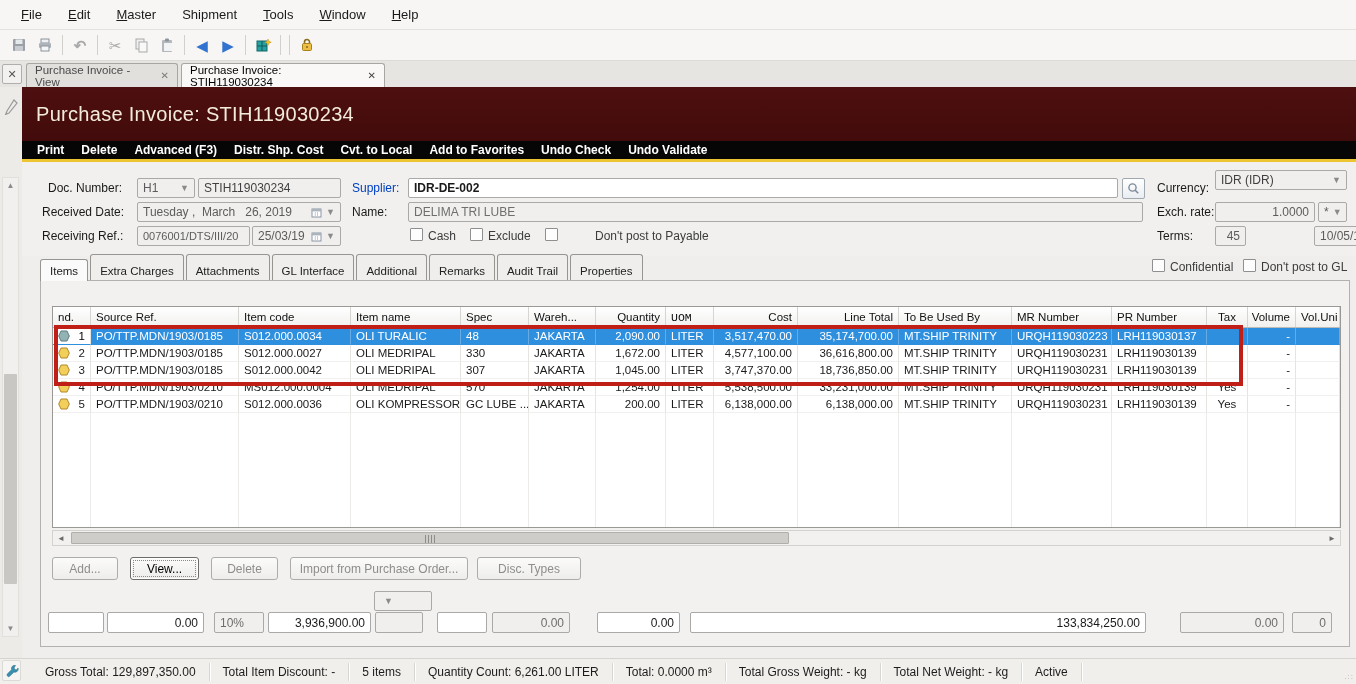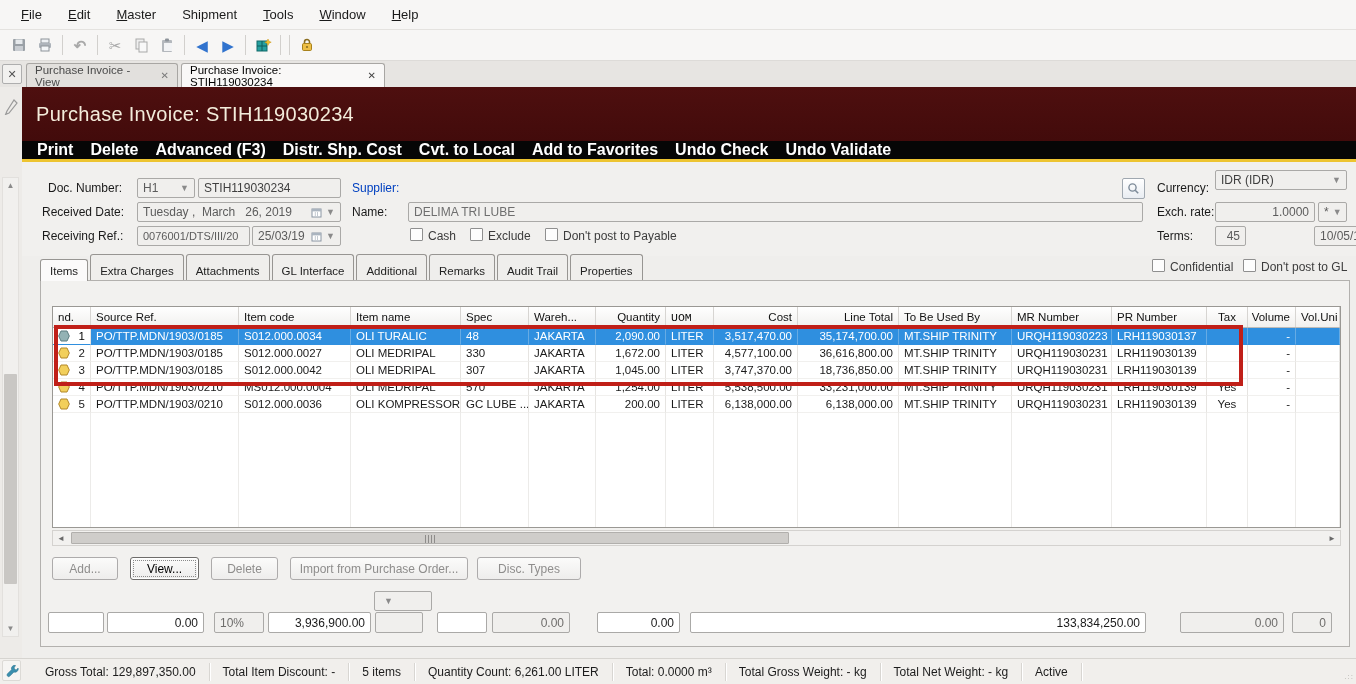--- a/index.html
+++ b/index.html
@@ -31,21 +31,21 @@
   #rail-scroll { position:absolute; left:2px; top:90px; width:17px; height:460px; background:#f1f0ee; border:1px solid #e2e0dd; }
   .sarrow { position:absolute; left:0; width:15px; height:15px; display:flex; align-items:center; justify-content:center; font-size:8px; color:#8a8a8a; }
   #rail-thumb { position:absolute; left:1px; top:196px; width:13px; height:210px; background:#c9c7c4; border-radius:1px; }
 
   
   #view-header { position:absolute; left:22px; top:87px; width:1334px; height:54px; background:linear-gradient(#4e0f0f,#420b0b); display:flex; align-items:center; }
   #page-title { font-size:20px; color:#f3ecdb; padding-left:14px; letter-spacing:.3px; }
 
   
   #cmdbar { position:absolute; left:22px; top:141px; width:1334px; height:18px; background:#060606; display:flex; align-items:center; gap:17px; padding-left:15px; }
-  .action-item { color:#fff; font-weight:bold; font-size:16px; white-space:nowrap; }
+  .action-item { color:#fff; font-weight:bold; font-size:12px; white-space:nowrap; }
   #goldline { position:absolute; left:22px; top:159px; width:1334px; height:3px; background:#edc431; }
 
   
   #form-area { position:absolute; left:22px; top:162px; width:1334px; height:94px; background:#f1f0ee; }
   .lbl { position:absolute; font-size:12px; color:#1a1a1a; white-space:nowrap; }
   .fld { position:absolute; height:20px; border:1px solid #aaa9a7; border-radius:2px; background:#fff; font-size:12px; display:flex; align-items:center; padding:0 5px; white-space:pre; overflow:hidden; }
   .fld.dis { background:#f0efed; color:#5c5c5c; }
   .fld.num { justify-content:flex-end; }
   .fld .spring { flex:1; }
   .arrow { font-size:9px; color:#8a8a8a; margin-left:4px; }
@@ -223,20 +223,21 @@
     <span class="action-item">Undo Check</span>
     <span class="action-item">Undo Validate</span>
   </div>
 <div id="goldline"></div>
 
 <div id="form-area">
   <span class="lbl" style="left:26px; top:19px;">Doc. Number:</span>
   <div class="fld dis" style="left:115px; top:16px; width:58px;"><span>H1</span><span class="spring"></span><span class="arrow">▼</span></div>
   <div class="fld dis" style="left:176px; top:16px; width:143px; color:#3f3f3f;"><span>STIH119030234</span></div>
   <span class="lbl bluelbl" style="left:330px; top:19px;">Supplier:</span>
+  <div class="fld" id="supplier-field" style="left:386px; top:16px; width:710px;"><span>IDR-DE-002</span></div>
   <div id="search-btn">
       <svg width="13" height="13">
         <circle cx="5.5" cy="5.5" r="3.6" fill="none" stroke="#7d8b99" stroke-width="1.4"></circle>
         <path d="M8.2 8.2l3 3" stroke="#7d8b99" stroke-width="1.6"></path>
       </svg>
     </div>
   <span class="lbl" style="left:1135px; top:19px;">Currency:</span>
   <div class="fld dis" style="left:1193px; top:8px; width:132px; color:#3f3f3f;"><span>IDR (IDR)</span><span class="spring"></span><span class="arrow">▼</span></div>
 
   <span class="lbl" style="left:20px; top:43px;">Received Date:</span>
@@ -256,21 +257,21 @@
   <div class="fld dis" style="left:230px; top:64px; width:89px;"><span>25/03/19</span><span class="spring"></span><svg width="11" height="11">
         <rect x="1" y="2" width="9" height="8" fill="#fff" stroke="#8a96a3"></rect>
         <rect x="1" y="2" width="9" height="2.4" fill="#aab4bf"></rect>
         <path d="M3.8 6h1M6 6h1M3.8 8h1M6 8h1" stroke="#8a96a3"></path>
       </svg><span class="arrow">▼</span></div>
   <span class="cb" style="left:388px; top:66px;"></span>
   <span class="cblbl" style="left:406px; top:67px;">Cash</span>
   <span class="cb" style="left:448px; top:66px;"></span>
   <span class="cblbl" style="left:466px; top:67px;">Exclude</span>
   <span class="cb" style="left:523px; top:66px;"></span>
-  <span class="cblbl" style="left:541px; top:67px;">Don't post to Payable</span>
+  <span class="cblbl" style="left:573px; top:67px;">Don't post to Payable</span>
   <span class="lbl" style="left:1135px; top:67px;">Terms:</span>
   <div class="fld dis num" style="left:1193px; top:64px; width:31px;"><span>45</span></div>
   <div class="fld dis" style="left:1284px; top:64px; width:74px;margin-left:8px;"><span>10/05/19</span><span class="spring"></span><svg width="11" height="11">
         <rect x="1" y="2" width="9" height="8" fill="#fff" stroke="#8a96a3"></rect>
         <rect x="1" y="2" width="9" height="2.4" fill="#aab4bf"></rect>
         <path d="M3.8 6h1M6 6h1M3.8 8h1M6 8h1" stroke="#8a96a3"></path>
       </svg><span class="arrow">▼</span></div>
 </div>
 
 <div id="dtabs">

